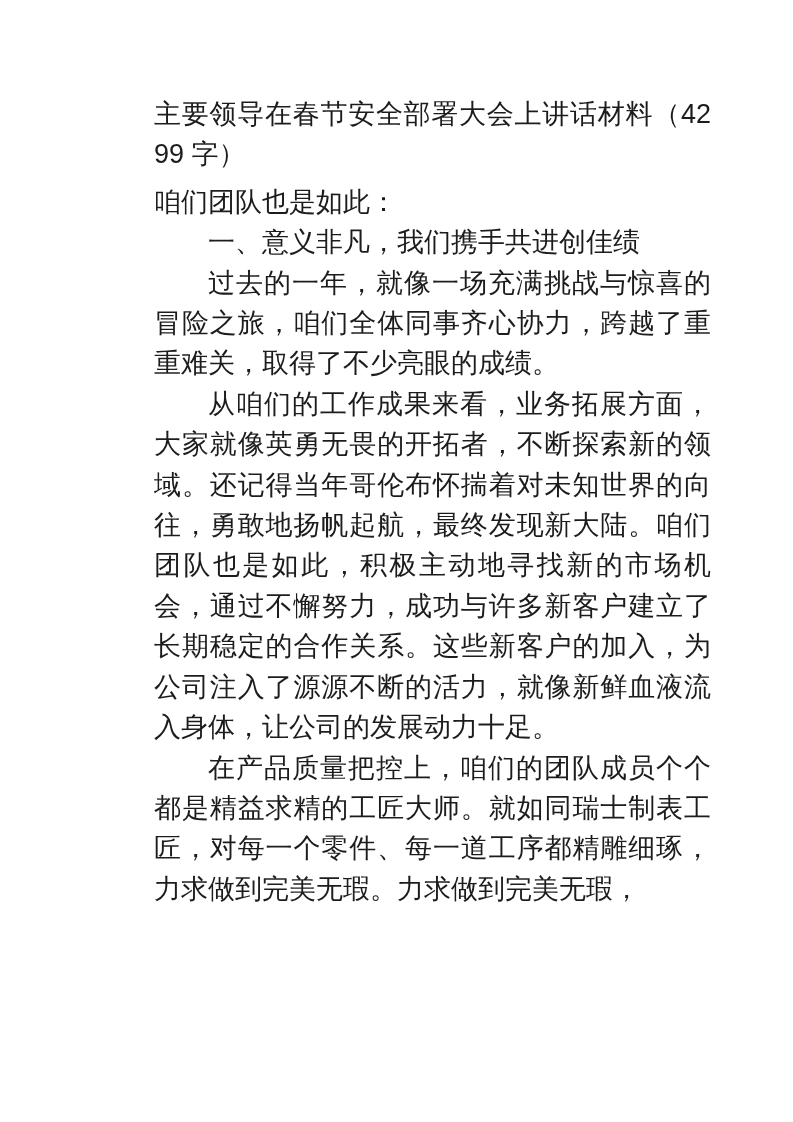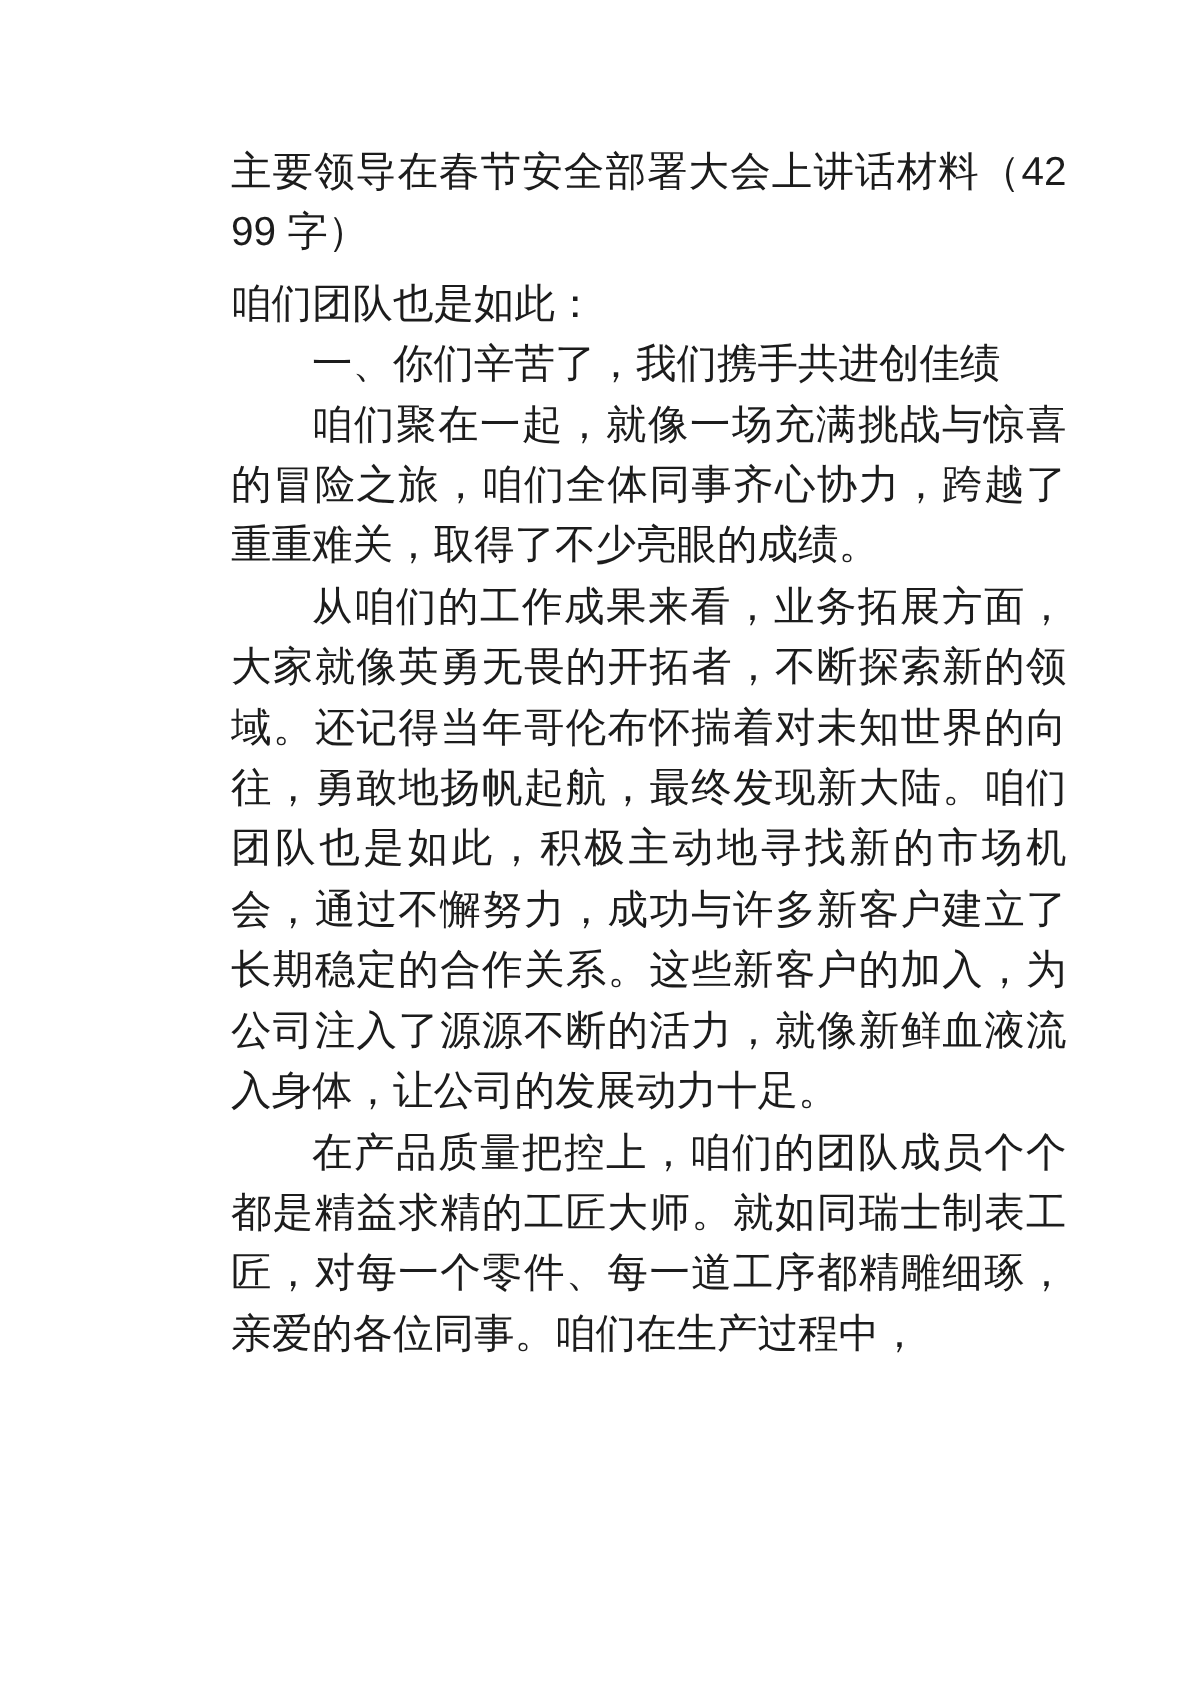--- a/index.html
+++ b/index.html
@@ -40,18 +40,18 @@
     text-indent: 2em;
   }
 </style>
 </head>
 <body>
 
 <div class="page">
   <div class="content">
     <p class="title">主要领导在春节安全部署大会上讲话材料（4299 字）</p>
     <p class="salutation">咱们团队也是如此：</p>
-    <p class="para">一、你们辛苦了，我们携手共进创佳绩</p>
-    <p class="para">咱们聚在一起，就像一场充满挑战与惊喜的冒险之旅，咱们全体同事齐心协力，跨越了重重难关，取得了不少亮眼的成绩。</p>
+    <p class="para">一、意义非凡，我们携手共进创佳绩</p>
+    <p class="para">过去的一年，就像一场充满挑战与惊喜的冒险之旅，咱们全体同事齐心协力，跨越了重重难关，取得了不少亮眼的成绩。</p>
     <p class="para">从咱们的工作成果来看，业务拓展方面，大家就像英勇无畏的开拓者，不断探索新的领域。还记得当年哥伦布怀揣着对未知世界的向往，勇敢地扬帆起航，最终发现新大陆。咱们团队也是如此，积极主动地寻找新的市场机会，通过不懈努力，成功与许多新客户建立了长期稳定的合作关系。这些新客户的加入，为公司注入了源源不断的活力，就像新鲜血液流入身体，让公司的发展动力十足。</p>
-    <p class="para">在产品质量把控上，咱们的团队成员个个都是精益求精的工匠大师。就如同瑞士制表工匠，对每一个零件、每一道工序都精雕细琢，亲爱的各位同事。咱们在生产过程中，</p>
+    <p class="para">在产品质量把控上，咱们的团队成员个个都是精益求精的工匠大师。就如同瑞士制表工匠，对每一个零件、每一道工序都精雕细琢，力求做到完美无瑕。力求做到完美无瑕，</p>
   </div>
 </div>
 
 </body></html>

